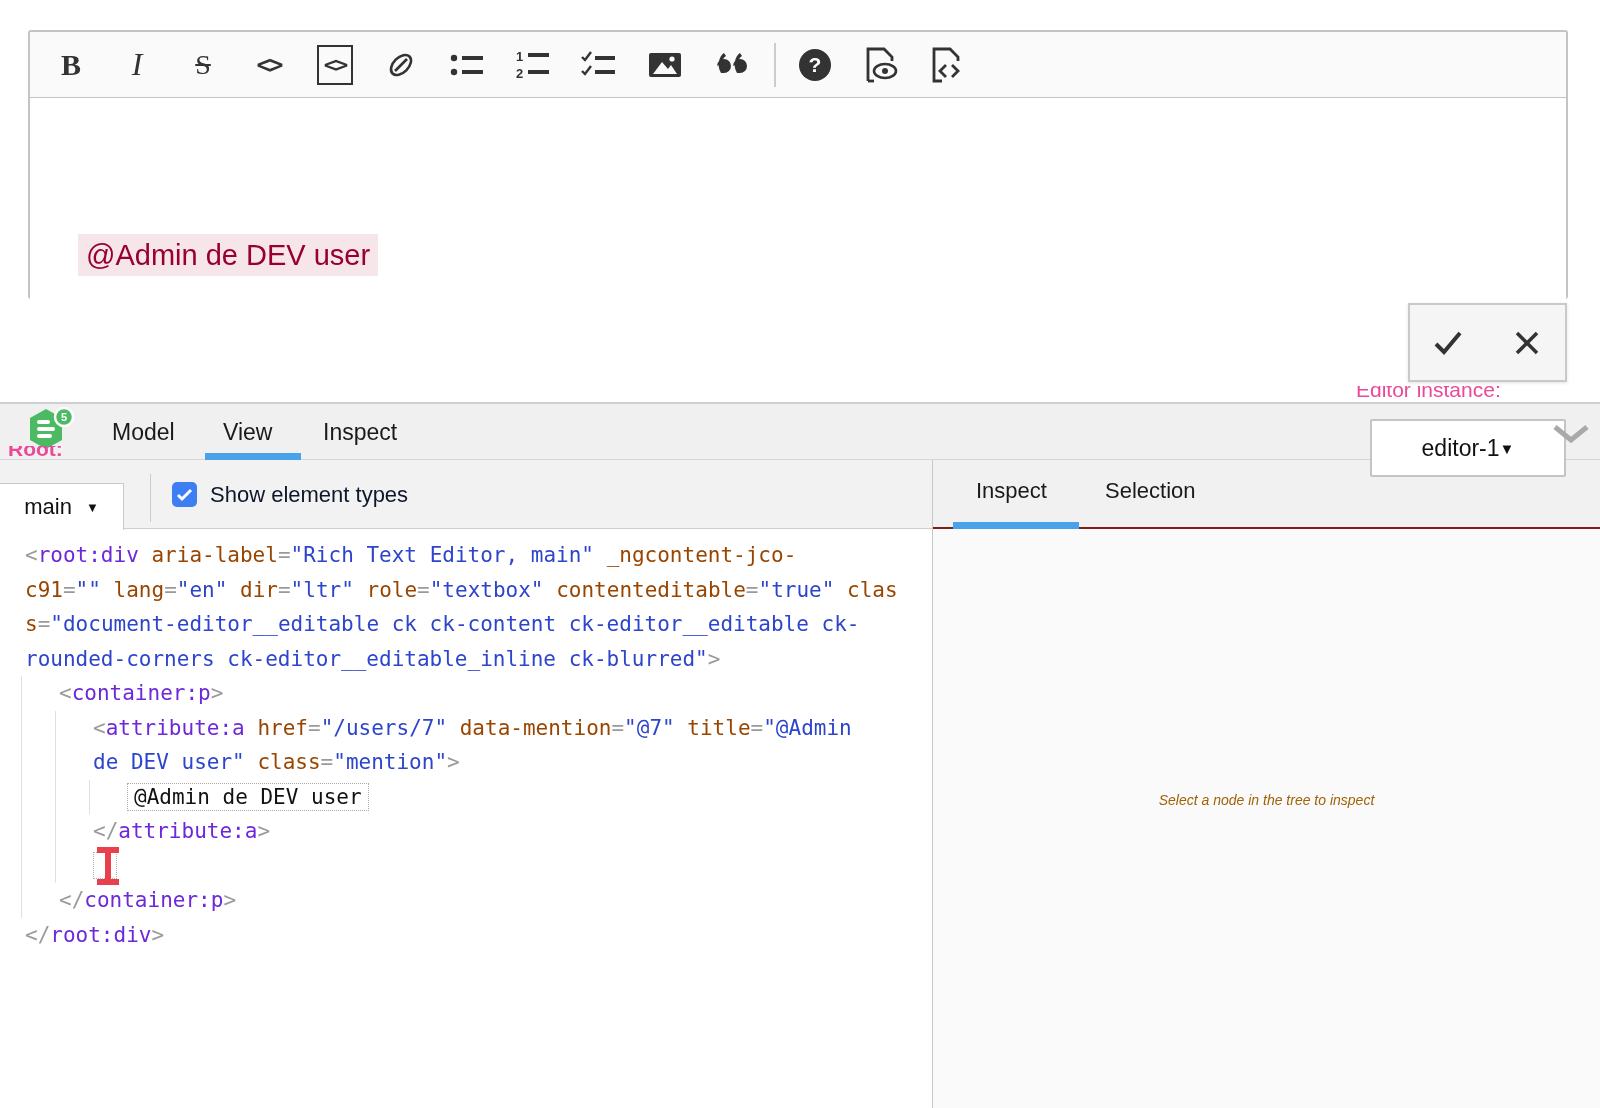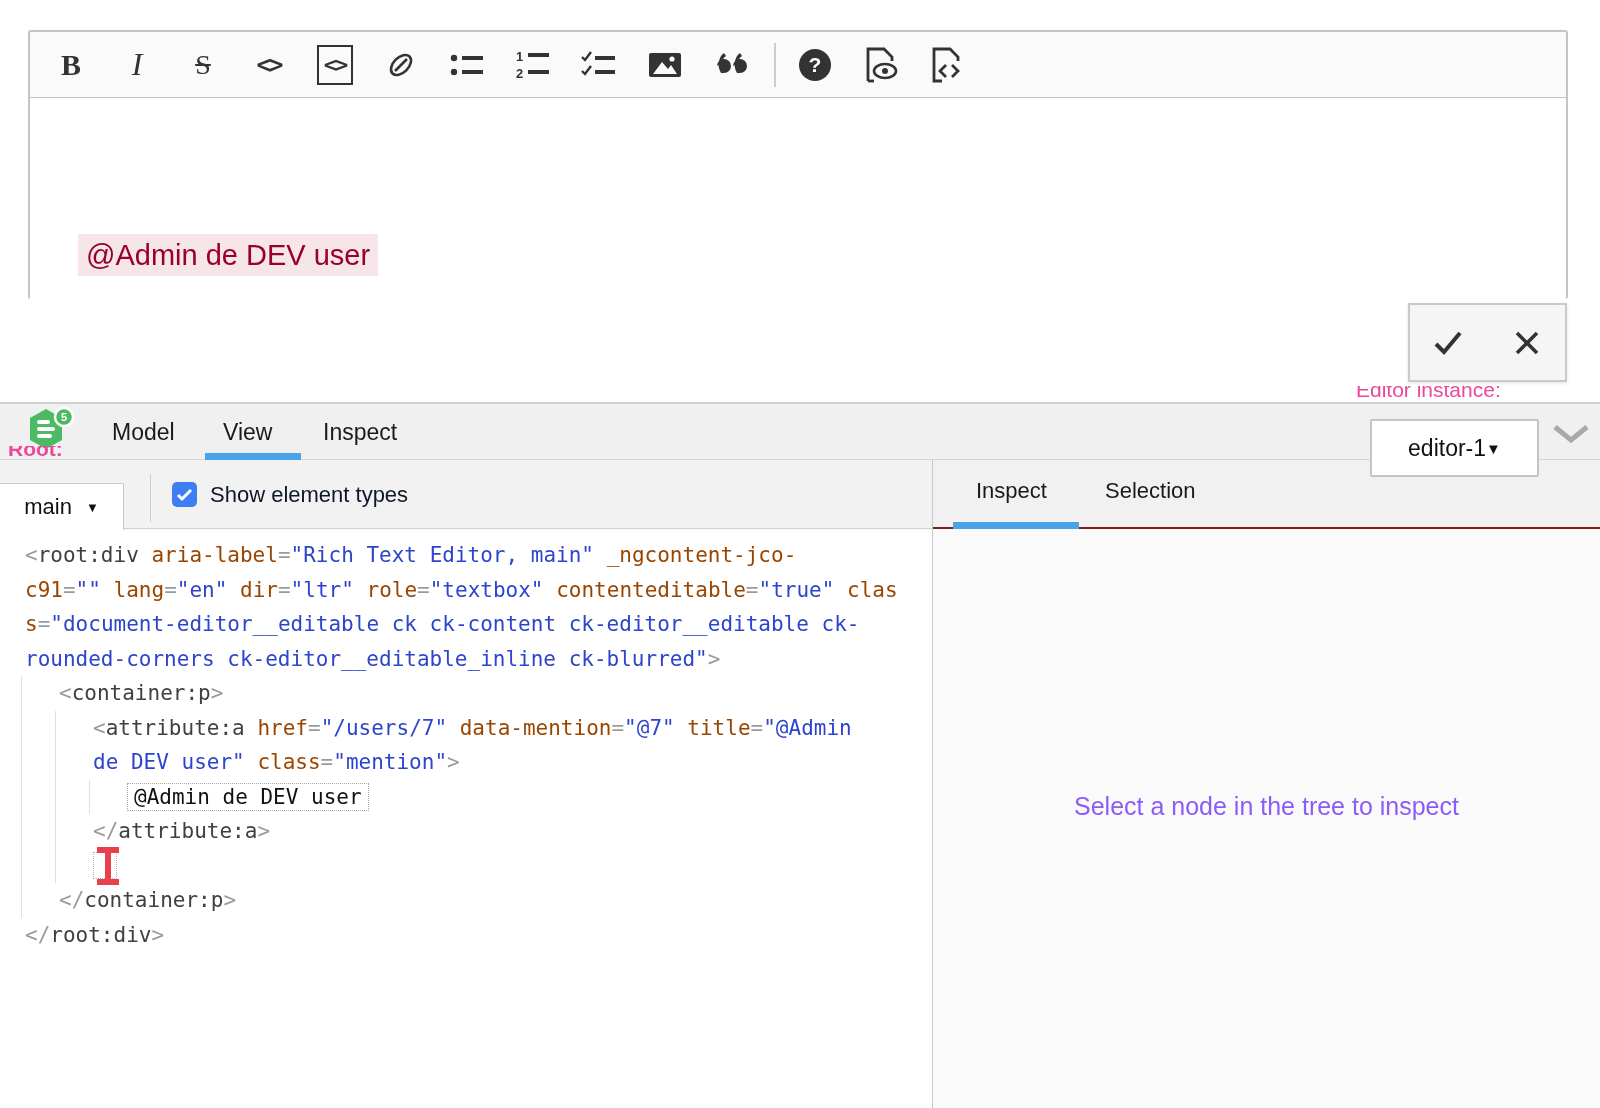--- a/index.html
+++ b/index.html
@@ -41,21 +41,21 @@
   .inspector { position:absolute; left:0; top:402px; width:1600px; height:706px;
                border-top:2px solid #cfcfcf; background:#fafafa; }
   .insp-header { position:absolute; left:0; top:0; width:1600px; height:56px;
                  background:#f0f0f0; border-bottom:1px solid #d5d5d5; }
   .logo { position:absolute; left:26px; top:2px; width:50px; height:50px; }
   .insp-tab { position:absolute; top:0; height:56px; display:flex; align-items:center;
               font-size:23px; color:#1a1a1a; cursor:pointer; }
   .tab-model { left:112px; } .tab-view { left:223px; } .tab-commands { left:323px; }
   .view-underline { position:absolute; left:205px; top:49px; width:96px; height:7px; background:#4aa3e8; }
 
-  .instance-select { position:absolute; left:1370px; top:15px; width:169px; height:58px;
+  .instance-select { position:absolute; left:1370px; top:15px; width:196px; height:58px;
                      background:#fff; border:2px solid #c4c4c4; border-radius:2px; z-index:8;
                      display:flex; align-items:center; justify-content:center; 
                      font-size:23px; color:#111; cursor:pointer; }
   .sel-caret { font-size:15px; color:#111; }
   .collapse-chevron { position:absolute; left:1552px; top:20px; z-index:8; cursor:pointer; }
 
   .subbar-left { position:absolute; left:0; top:56px; width:932px; height:69px;
                  background:#f2f2f2; border-bottom:1px solid #d0d0d0; }
   .main-tab { position:absolute; left:0; top:23px; width:124px; height:47px; background:#fff;
               border:1px solid #c9c9c9; border-left:none; border-bottom:none; z-index:3;
@@ -76,36 +76,36 @@
   .inspect-underline { position:absolute; left:20px; top:62px; width:126px; height:7px; background:#4aa3e8; }
 
   .divider-v { position:absolute; left:932px; top:56px; width:1px; height:650px; background:#c8c8c8; }
 
   
   .code-pane { position:absolute; left:0; top:126px; width:932px; height:580px;
                background:#fff; overflow:hidden; padding-top:8px;
                font-family:"DejaVu Sans Mono", monospace; font-size:21px; }
   .code-line { line-height:34.5px; white-space:pre; cursor:pointer; }
   .tk-p   { color:#9a9a9a; }
-  .tk-tag { color:#404040; }
+  .tk-tag { color:#6d28d9; }
   .tk-attr{ color:#994500; }
   .tk-val { color:#2d45cc; }
   .tk-txt { color:#111; border:1px dotted #a8a8a8; padding:1px 6px; background:#fff; }
   .guide { position:absolute; width:1px; background:#e0e0e0; }
   .guide-1 { left:21px; top:146px; height:242px; }
   .guide-2 { left:55px; top:181px; height:172px; }
   .guide-3 { left:89px; top:250px; height:34px; }
   .empty-node { display:inline-block; position:relative; width:24px; height:27px;
                 border:1px dotted #b0b0b0; vertical-align:-6px; background:#fff; }
   .empty-node svg { position:absolute; left:0px; top:-7px; }
 
   
   .inspect-pane { position:absolute; left:933px; top:126px; width:667px; height:580px;
                   background:#fafafa; display:flex; justify-content:center; align-items:flex-start; }
-  .empty-msg { margin-top:262px; font-size:25px; color:#8b5cf6; }
+  .empty-msg { margin-top:262px; font-size:14px; color:#a16207;font-style:italic; }
 </style>
 </head>
 <body>
 
 <div class="editor-box">
   <div class="toolbar">
     <div class="tb-btn tb-bold">B</div>
     <div class="tb-btn tb-italic">I</div>
     <div class="tb-btn tb-strike">S</div>
     <div class="tb-btn tb-code">&lt;&gt;</div>

